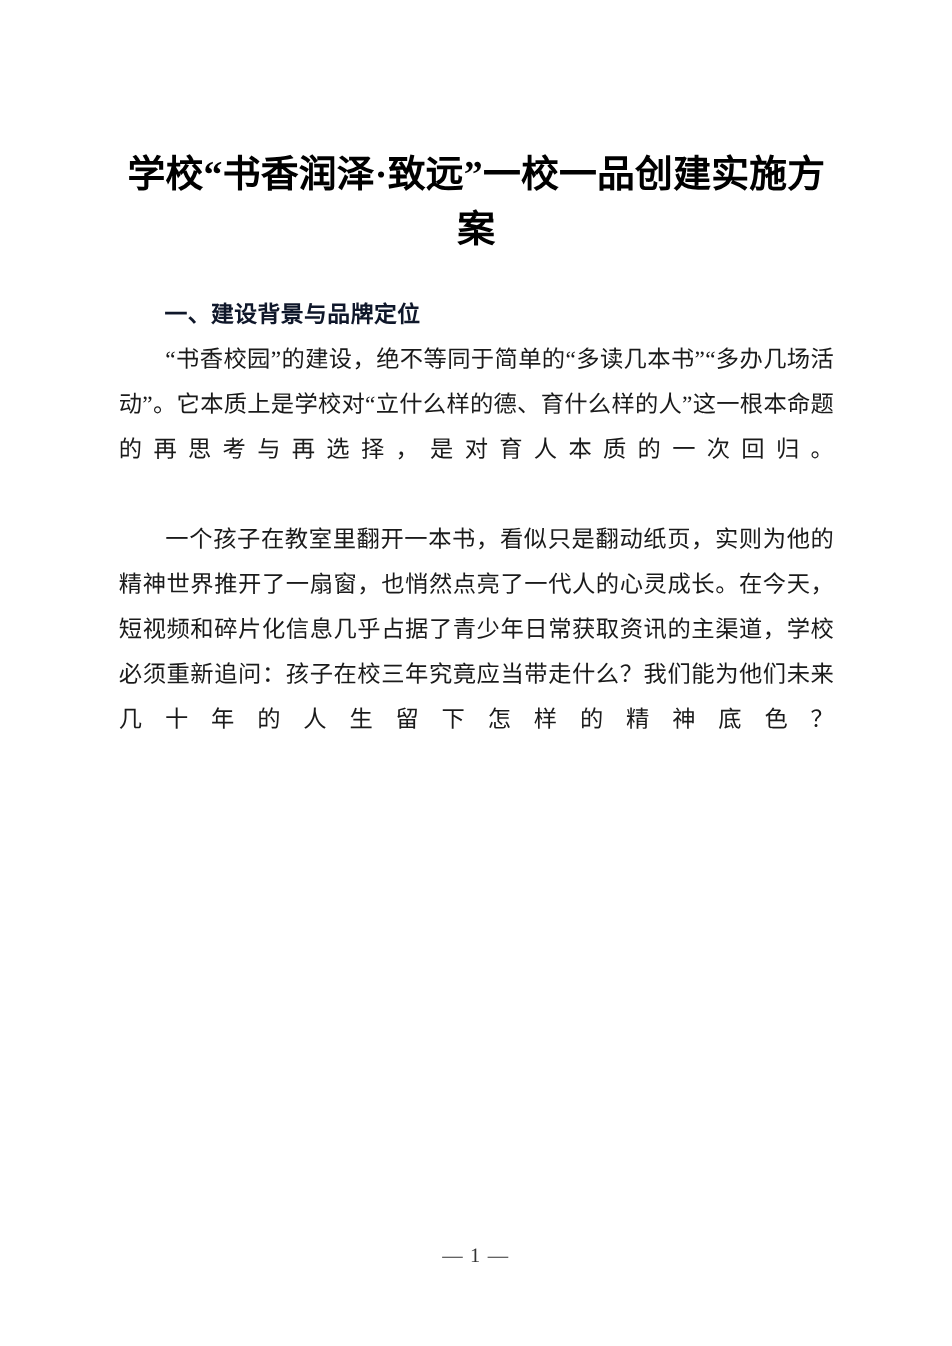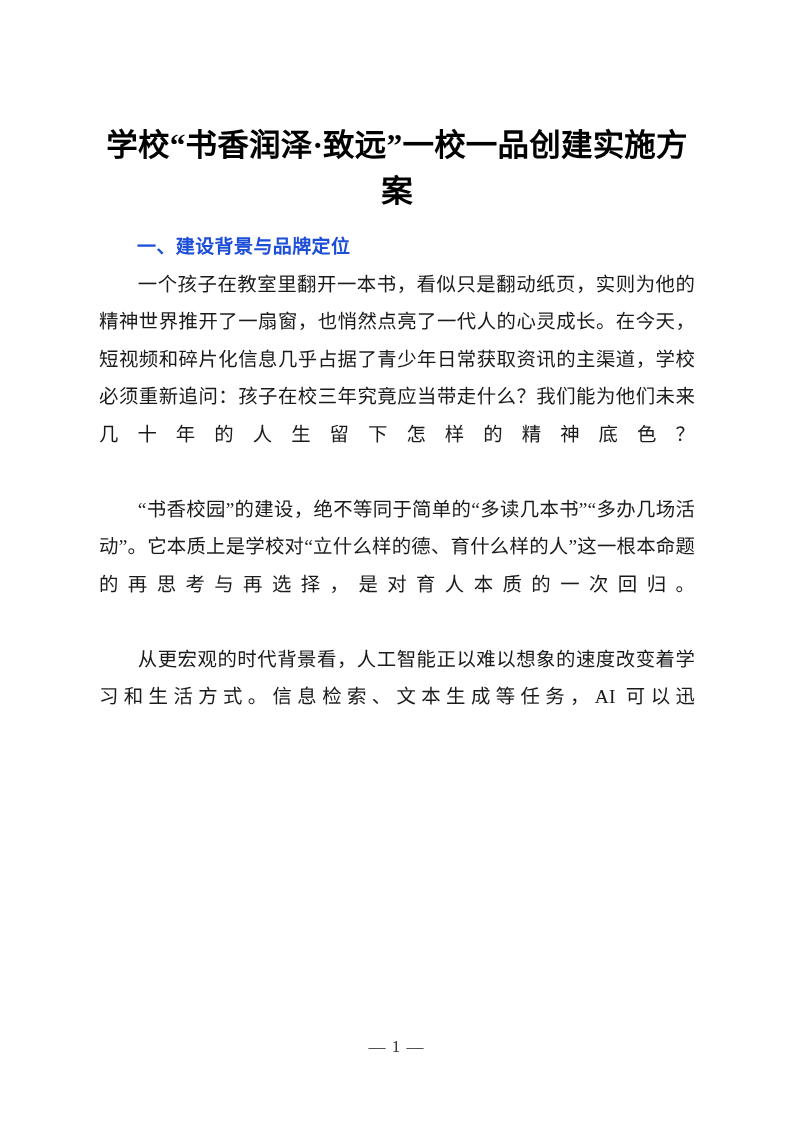--- a/index.html
+++ b/index.html
@@ -52,22 +52,22 @@
     width: 596px;
   }
 
   .section-heading {
     font-family: "DejaVu Sans", "Liberation Sans", sans-serif;
     font-weight: bold;
     font-size: 19px;
     line-height: 37.5px;
     letter-spacing: 0.4px;
     text-indent: 38px;
-    margin: 0 0 0 0;
-    color: #1d4ed8;
+    margin: 16px 0 0 0;
+    color: #0f172a;
   }
 
   p.para {
     margin: 0;
     font-family: "Liberation Serif", "DejaVu Serif", serif;
     font-size: 19.4px;
     line-height: 37.5px;
     text-align: justify;
     text-justify: inter-ideograph;
     text-indent: 38.8px;
@@ -101,24 +101,23 @@
 <body>
 
 <div class="page">
 
   <h1 class="doc-title">学校“书香润泽·致远”一校一品创建实施方案</h1>
 
   <div class="content">
 
     <h2 class="section-heading">一、建设背景与品牌定位</h2>
 
+    <p class="para">“书香校园”的建设，绝不等同于简单的“多读几本书”“多办几场活动”。它本质上是学校对“立什么样的德、育什么样的人”这一根本命题的再思考与再选择，是对育人本质的一次回归。</p>
+
     <p class="para">一个孩子在教室里翻开一本书，看似只是翻动纸页，实则为他的精神世界推开了一扇窗，也悄然点亮了一代人的心灵成长。在今天，短视频和碎片化信息几乎占据了青少年日常获取资讯的主渠道，学校必须重新追问：孩子在校三年究竟应当带走什么？我们能为他们未来几十年的人生留下怎样的精神底色？</p>
 
-    <p class="para">“书香校园”的建设，绝不等同于简单的“多读几本书”“多办几场活动”。它本质上是学校对“立什么样的德、育什么样的人”这一根本命题的再思考与再选择，是对育人本质的一次回归。</p>
 
-
-    <p class="para">从更宏观的时代背景看，人工智能正以难以想象的速度改变着学习和生活方式。信息检索、文本生成等任务，AI 可以迅</p>
 
   </div>
 
   <div class="page-footer">— 1 —</div>
 
 </div>
 
 </body></html>

